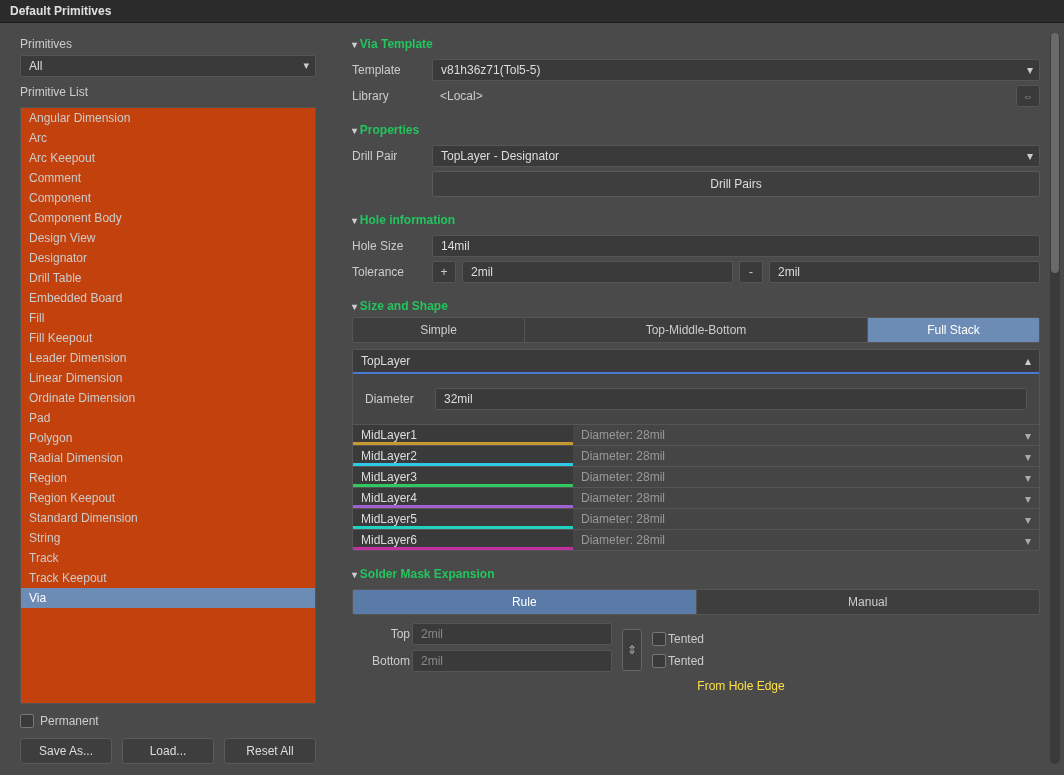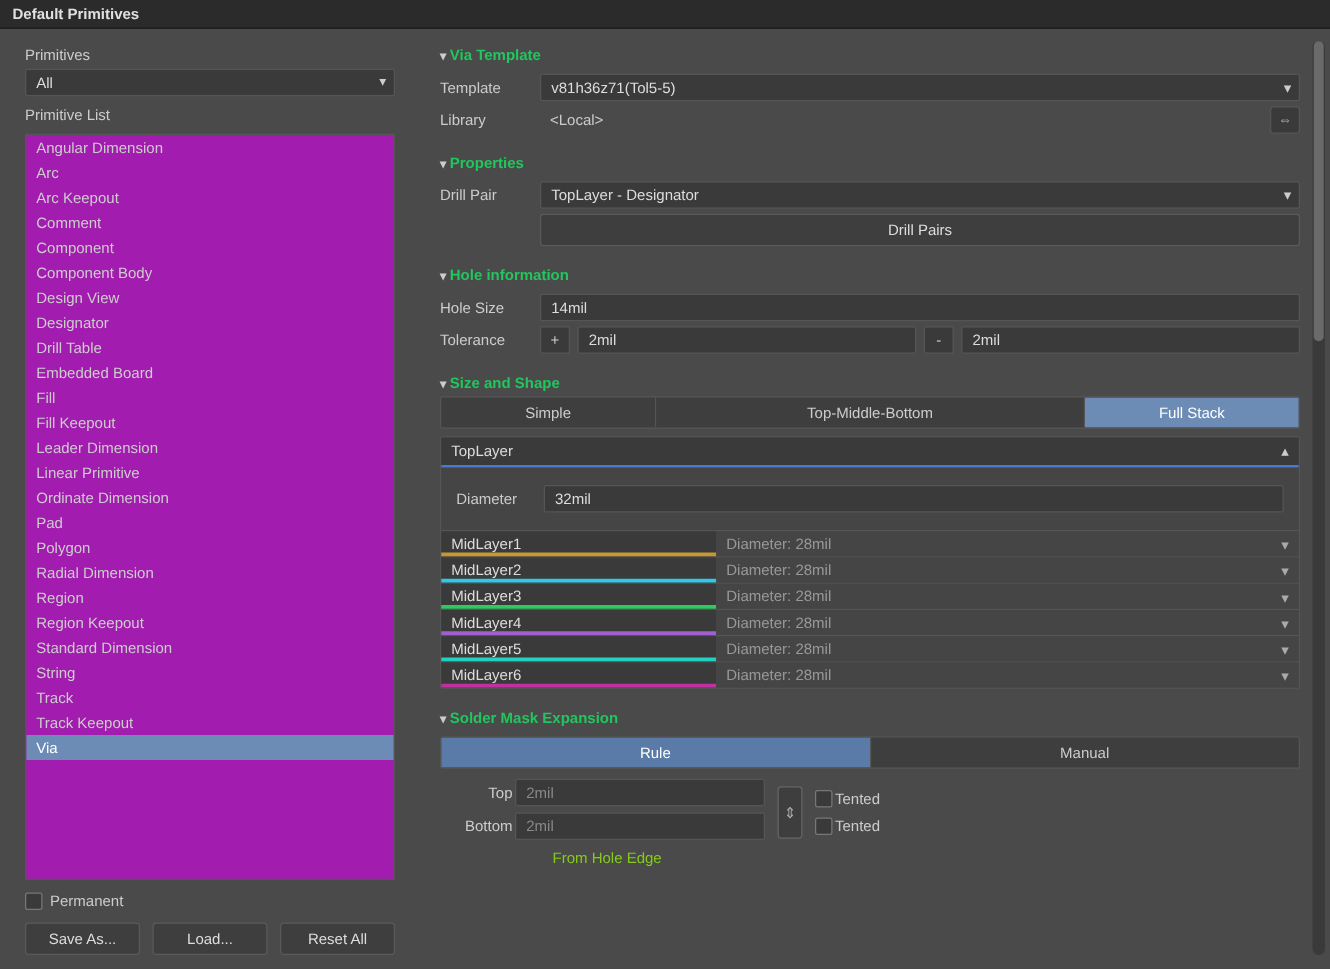--- a/index.html
+++ b/index.html
@@ -4,21 +4,21 @@
 <style>
 * { margin: 0; padding: 0; box-sizing: border-box; font-family: "Segoe UI", Tahoma, sans-serif; font-size: 12px; }
 body { background: #4a4a4a; color: #ccc; width: 1064px; height: 775px; overflow: hidden; }
 .title-bar { background: #2b2b2b; padding: 4px 10px; font-weight: bold; color: #e0e0e0; border-bottom: 1px solid #1a1a1a; }
 .body-wrap { display: flex; height: calc(100% - 24px); }
 .left-panel { width: 330px; padding: 14px 14px 10px 20px; display: flex; flex-direction: column; }
 .right-panel { flex: 1; padding: 10px 24px 10px 22px; overflow: hidden; position: relative; }
 .label { color: #ccc; margin-bottom: 4px; display: block; }
 .dropdown { background: #3a3a3a; border: 1px solid #555; border-radius: 2px; padding: 3px 8px; color: #ddd; position: relative; }
 .dropdown::after { content: "▾"; position: absolute; right: 6px; top: 3px; color: #ccc; font-size: 11px; }
-.primitive-list { border: 1px solid #555; background: #a21caf; flex: 1; margin-top: 4px; overflow-y: auto; }
+.primitive-list { border: 1px solid #555; background: #c2410c; flex: 1; margin-top: 4px; overflow-y: auto; }
 .primitive-list .item { padding: 3px 8px; color: #ccc; cursor: pointer; }
 .primitive-list .item.selected { background: #6c8cb5; color: #fff; }
 .bottom-row { margin-top: 10px; }
 .checkbox-row { display: flex; align-items: center; gap: 6px; margin-bottom: 10px; }
 .checkbox { width: 14px; height: 14px; border: 1px solid #777; border-radius: 2px; background: #3a3a3a; }
 .btn-row { display: flex; gap: 10px; }
 .btn { background: #3e3e3e; border: 1px solid #5a5a5a; border-radius: 3px; padding: 5px 0; text-align: center; flex: 1; color: #ddd; cursor: pointer; }
 .section { margin-bottom: 12px; }
 .section-header { color: #22c55e; font-weight: bold; padding: 4px 0; }
 .section-header::before { content: "▾ "; font-size: 10px; color: #ccc; }
@@ -58,21 +58,21 @@
 .sm-tab:last-child { border-right: none; }
 .sm-tab.active { background: #5a7aa8; color: #fff; }
 .sm-body { display: flex; gap: 10px; margin-top: 8px; align-items: center; }
 .sm-left { flex: 0 0 260px; }
 .sm-row { display: flex; align-items: center; margin-bottom: 5px; }
 .sm-label { width: 60px; text-align: right; padding-right: 2px; color: #ccc; }
 .sm-input { flex: 1; background: #3a3a3a; border: 1px solid #555; border-radius: 2px; padding: 3px 8px; color: #888; }
 .link-vert { width: 20px; height: 42px; border: 1px solid #666; border-radius: 3px; display: flex; align-items: center; justify-content: center; color: #aaa; background: #3e3e3e; }
 .tented-col { display: flex; flex-direction: column; gap: 8px; }
 .tented-row { display: flex; align-items: center; gap: 2px; }
-.from-edge { color: #84cc16; padding-left: 90px; margin-top: 2px; }
+.from-edge { color: #fde047; padding-left: 90px; margin-top: 2px; text-align: center; }
 .scrollbar { position: absolute; right: 4px; top: 10px; bottom: 10px; width: 10px; background: #3a3a3a; border-radius: 5px; }
 .scrollbar-thumb { position: absolute; left: 1px; right: 1px; top: 0; height: 240px; background: #6a6a6a; border-radius: 4px; }
 </style>
 </head>
 <body>
 
 <div class="title-bar">Default Primitives</div>
 
 <div class="body-wrap">
 
@@ -88,21 +88,21 @@
         <div class="item">Comment</div>
         <div class="item">Component</div>
         <div class="item">Component Body</div>
         <div class="item">Design View</div>
         <div class="item">Designator</div>
         <div class="item">Drill Table</div>
         <div class="item">Embedded Board</div>
         <div class="item">Fill</div>
         <div class="item">Fill Keepout</div>
         <div class="item">Leader Dimension</div>
-        <div class="item">Linear Primitive</div>
+        <div class="item">Linear Dimension</div>
         <div class="item">Ordinate Dimension</div>
         <div class="item">Pad</div>
         <div class="item">Polygon</div>
         <div class="item">Radial Dimension</div>
         <div class="item">Region</div>
         <div class="item">Region Keepout</div>
         <div class="item">Standard Dimension</div>
         <div class="item">String</div>
         <div class="item">Track</div>
         <div class="item">Track Keepout</div>

